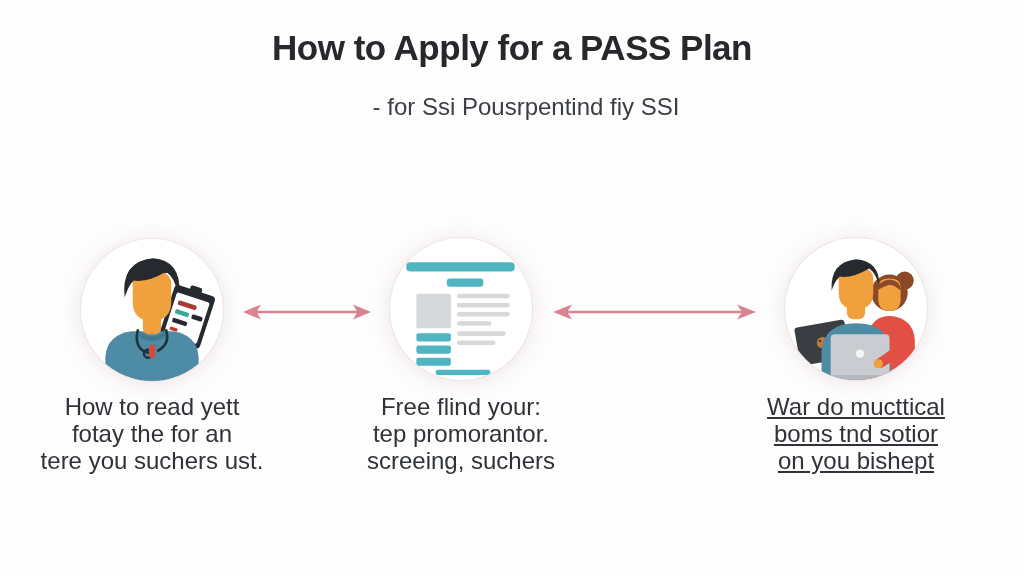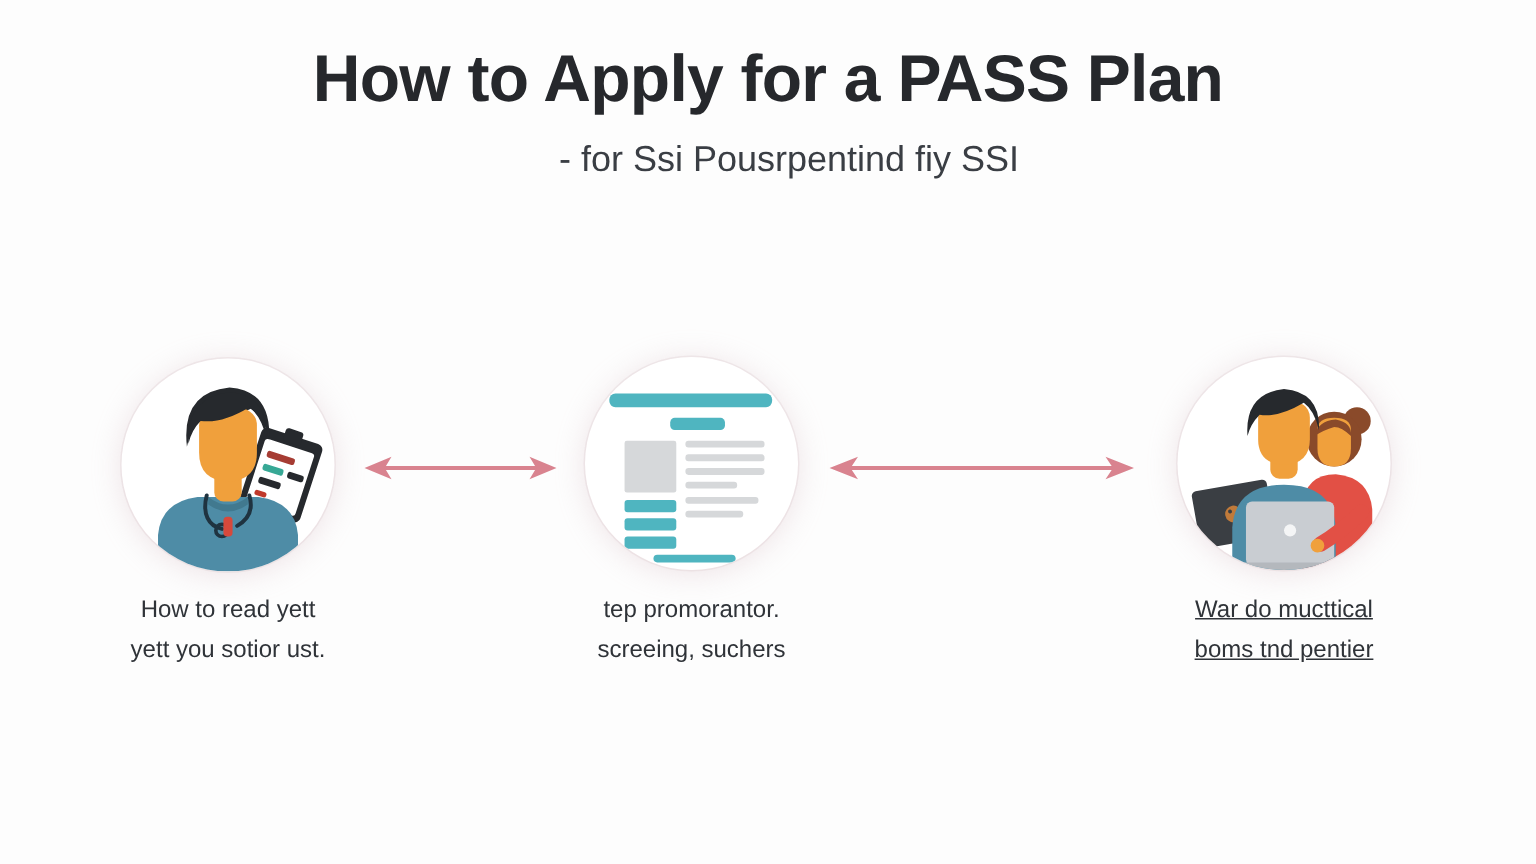--- a/index.html
+++ b/index.html
@@ -18,21 +18,21 @@
     --laptop-dark:#3a3e43;
     --doc-gray:#d6d8da;
   }
   *{margin:0;padding:0;box-sizing:border-box;}
   html,body{width:1024px;height:576px;overflow:hidden;}
   body{font-family:"Liberation Sans", sans-serif;background:var(--background);}
   .canvas{position:relative;width:1024px;height:576px;background:var(--background);}
 
   .title{
     position:absolute;left:0;top:28px;width:1024px;
-    text-align:center;font-size:44px;font-weight:700;
+    text-align:center;font-size:35px;font-weight:700;
     color:var(--title-text);letter-spacing:-0.5px;
   }
   .subtitle{
     position:absolute;left:0;top:93px;width:1024px;
     text-align:center;font-size:24px;font-weight:400;
     color:var(--subtitle-text);transform:translateX(14px);
   }
 
   .step-circle{
     position:absolute;width:142px;height:142px;border-radius:50%;
@@ -45,21 +45,21 @@
   #circle-2{left:390px;top:238px;}
   #circle-3{left:785px;top:238px;}
 
   .connector{position:absolute;height:24px;}
   #connector-1{left:242px;top:300px;width:130px;}
   #connector-2{left:552px;top:300px;width:205px;}
   .connector svg{display:block;width:100%;height:100%;}
 
   .caption{
     position:absolute;width:280px;top:393px;
-    text-align:center;font-size:16px;line-height:27px;
+    text-align:center;font-size:24px;line-height:27px;
     color:var(--caption-text);font-weight:400;
   }
   #caption-1{left:12px;}
   #caption-2{left:321px;}
   #caption-3{left:716px;text-decoration:underline;}
 </style>
 </head>
 <body>
 
 <div class="canvas">
@@ -160,24 +160,27 @@
   <div class="connector" id="connector-2">
     <svg viewBox="0 0 205 24" preserveAspectRatio="none">
       <line x1="14" y1="12" x2="191" y2="12" style="stroke:var(--arrow-pink)" stroke-width="2.6"></line>
       <polygon points="1,12 20,4.5 15,12 20,19.5" style="fill:var(--arrow-pink)"></polygon>
       <polygon points="204,12 185,4.5 190,12 185,19.5" style="fill:var(--arrow-pink)"></polygon>
     </svg>
   </div>
 
   <div class="caption" id="caption-1">
     <div>How to read yett</div>
-    <div>yett you sotior ust.</div>
+    <div>fotay the for an</div>
+    <div>tere you suchers ust.</div>
   </div>
   <div class="caption" id="caption-2">
+    <div>Free flind your:</div>
     <div>tep promorantor.</div>
     <div>screeing, suchers</div>
   </div>
   <div class="caption" id="caption-3">
     <div>War do mucttical</div>
-    <div>boms tnd pentier</div>
+    <div>boms tnd sotior</div>
+    <div>on you bishept</div>
   </div>
 
 </div>
 
 </body></html>

